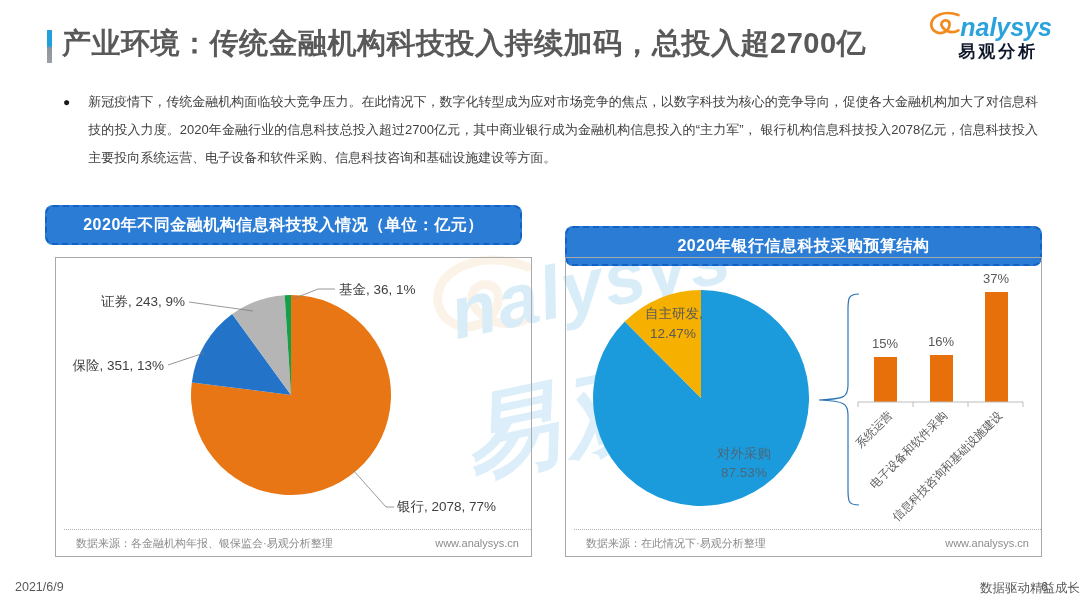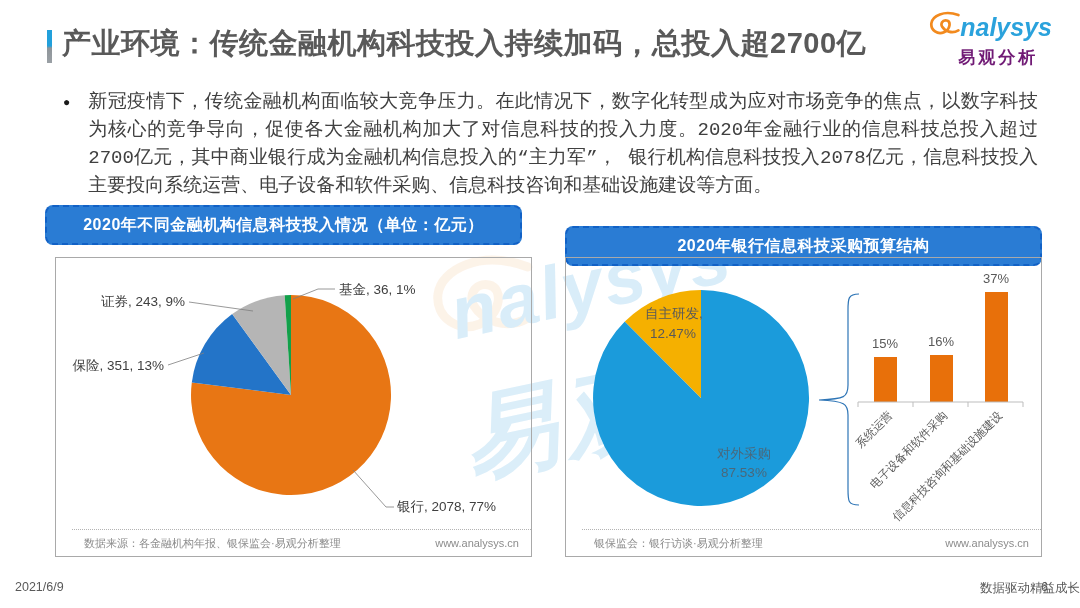--- a/index.html
+++ b/index.html
@@ -11,46 +11,46 @@
   }
   
   .accent-bar { position:absolute; left:47px; top:30px; width:5px; height:33px;
     background:linear-gradient(#22a0db 0%, #22a0db 48%, #8f959a 55%, #9aa0a5 100%); }
   .page-title { position:absolute; left:62px; top:24px; width:890px;
     font-size:29px; font-weight:bold; color:#595959; white-space:nowrap; letter-spacing:0.5px; }
   .logo { position:absolute; right:28px; top:10px; text-align:center; line-height:1; }
   .logo-row { display:flex; align-items:flex-end; }
   .logo-swoosh { width:36px; height:30px; margin-right:-2px; }
   .logo-en { font-size:25px; font-weight:bold; font-style:italic; color:#2aa2dc; letter-spacing:0px; }
-  .logo-cn { font-size:17px; font-weight:bold; color:#701a75; letter-spacing:3px; margin-top:9px; padding-left:18px; }
+  .logo-cn { font-size:17px; font-weight:bold; color:#0f172a; letter-spacing:3px; margin-top:3px; padding-left:18px; }
   
   .intro { position:absolute; left:63px; top:88px; width:975px; display:flex; }
   .intro-bullet { font-size:12px; color:#1a1a1a; margin:7px 18px 0 0; }
-  .intro-text { font-size:19px; line-height:28px; color:#404040; text-align:justify;font-family:Liberation Mono, monospace; }
+  .intro-text { font-size:13px; line-height:28px; color:#404040; text-align:justify; }
   
   .chart-header { position:absolute; top:205px; width:477px; height:40px;
     background:#2a7cd4; border:2px dashed #1161c6; border-radius:8px;
     display:flex; align-items:center; justify-content:center; z-index:2; }
   .chart-header span { color:#ffffff; font-size:16px; font-weight:bold; letter-spacing:0.5px; }
   .chart-header.left { left:45px; }
   .chart-header.right { left:565px;margin-top:21px; }
   
   .watermark { position:absolute; inset:0; z-index:1; pointer-events:none; }
   .wm-en { position:absolute; left:448px; top:242px; font-size:74px; font-weight:bold; font-style:italic;
     color:#d9edf9; transform:rotate(-12deg); letter-spacing:2px; }
   .wm-cn { position:absolute; left:462px; top:358px; font-size:94px; font-weight:bold; font-style:italic;
     color:#dbeef9; transform:rotate(-12deg); letter-spacing:8px; }
   .wm-swoosh { position:absolute; left:420px; top:250px; width:120px; height:100px; opacity:0.35; }
   
   .panel { position:absolute; top:257px; width:477px; height:300px;
     border:1px solid #a9a9a9; background:transparent; z-index:2; }
   .panel.left { left:55px;padding-left:16px; }
   .panel.right { left:565px; }
   .panel svg.chart { position:absolute; left:0; top:0; }
-  .source-row { position:absolute; left:16px; right:0; bottom:0; height:27px;
+  .source-row { position:absolute; left:8px; right:0; bottom:0; height:27px;
     border-top:1px dotted #b3b3b3; display:flex; justify-content:space-between;
     align-items:center; padding:0 12px; font-size:11px; color:#8c8c8c; background:transparent; }
   
   .footer { position:absolute; left:0; right:0; bottom:8px; height:20px; font-size:12.5px; color:#595959; }
   .footer .date { position:absolute; left:15px; }
   .footer .slogan { position:absolute; left:0; right:0; text-align:right; }
   .footer .pagenum { position:absolute; right:32px; }
   svg text { font-family:"Liberation Sans","DejaVu Sans",sans-serif; }
 </style>
 </head>
@@ -138,21 +138,21 @@
       <line x1="292" y1="144" x2="292" y2="149" stroke="#bdbdbd" stroke-width="1"></line>
       <line x1="347" y1="144" x2="347" y2="149" stroke="#bdbdbd" stroke-width="1"></line>
       <line x1="402" y1="144" x2="402" y2="149" stroke="#bdbdbd" stroke-width="1"></line>
       <line x1="457" y1="144" x2="457" y2="149" stroke="#bdbdbd" stroke-width="1"></line>
 
       <text transform="translate(327,158) rotate(-45)" text-anchor="end" font-size="11.5" fill="#595959">系统运营</text>
       <text transform="translate(382,158) rotate(-45)" text-anchor="end" font-size="11.5" fill="#595959">电子设备和软件采购</text>
       <text transform="translate(437,158) rotate(-45)" text-anchor="end" font-size="11.5" fill="#595959">信息科技咨询和基础设施建设</text>
     </svg>
     <div class="source-row">
-      <span>银保监会：银行访谈·易观分析整理</span>
+      <span>数据来源：在此情况下·易观分析整理</span>
       <span>www.analysys.cn</span>
     </div>
   </div>
 
   <div class="footer">
     <span class="date">2021/6/9</span>
     <span class="slogan">数据驱动精益成长</span>
     <span class="pagenum">6</span>
   </div>
 

